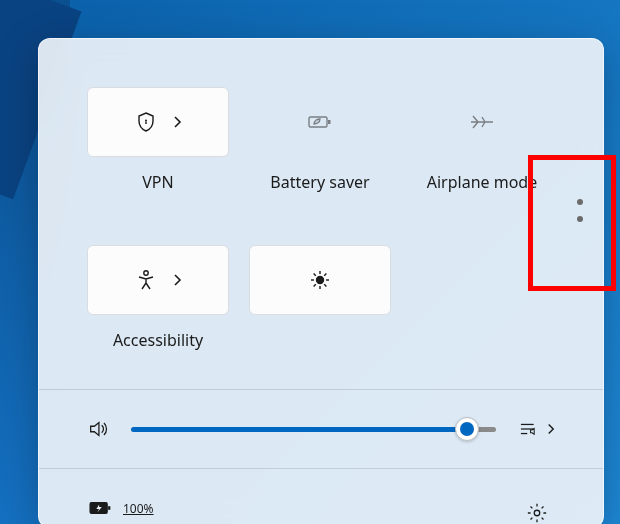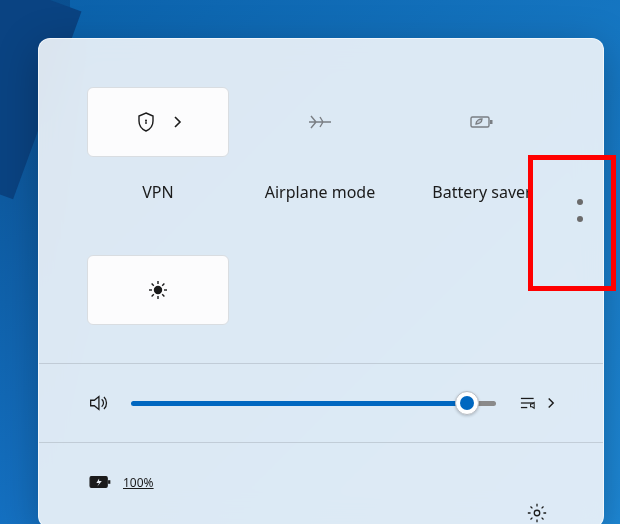--- a/index.html
+++ b/index.html
@@ -78,21 +78,21 @@
     display: flex;
     align-items: center;
     justify-content: center;
   }
   .tile .chev {
     margin-left: 14px;
     display: flex;
     align-items: center;
   }
   .tile-label {
-    margin-top: 24px;
+    margin-top: 14px;
     font-size: 16px;
     color: #1b1b1b;
     text-align: center;
     white-space: nowrap;
   }
   .row-gap {
     height: 28px;
   }
   .divider {
     height: 1px;
@@ -199,43 +199,59 @@
             <path d="M3 2 L8 7 L3 12"></path>
           </svg>
         </span>
       </div>
       <div class="tile-label">VPN</div>
     </div>
 
     <div class="tile-wrap">
       <div class="tile flat">
         <span class="icon">
-          <svg width="28" height="22" viewBox="0 0 28 22" fill="none" stroke="#7a7e83" stroke-width="1.4">
-            <path d="M3 11 H21 M21 11 L25 11 M10 11 L5 5 M10 11 L5 17 M17 11 L14 6 M17 11 L14 16"></path>
-          </svg>
-        </span>
-      </div>
-      <div class="tile-label">Airplane mode</div>
-    </div>
-
-    <div class="tile-wrap">
-      <div class="tile flat">
-        <span class="icon">
           <svg width="28" height="20" viewBox="0 0 28 20" fill="none" stroke="#7a7e83" stroke-width="1.4">
             <rect x="3" y="5" width="18" height="10" rx="1.5"></rect>
             <rect x="22" y="8" width="2.5" height="4" fill="#7a7e83" stroke="none"></rect>
             <path d="M8 12 C8 8 12 7 14 7 C14 11 10 12 8 12 Z" fill="#7a7e83" fill-opacity="0.3"></path>
           </svg>
         </span>
       </div>
       <div class="tile-label">Battery saver</div>
     </div>
 
+    <div class="tile-wrap">
+      <div class="tile flat">
+        <span class="icon">
+          <svg width="28" height="22" viewBox="0 0 28 22" fill="none" stroke="#7a7e83" stroke-width="1.4">
+            <path d="M3 11 H21 M21 11 L25 11 M10 11 L5 5 M10 11 L5 17 M17 11 L14 6 M17 11 L14 16"></path>
+          </svg>
+        </span>
+      </div>
+      <div class="tile-label">Airplane mode</div>
+    </div>
+
     <div class="row-gap" style="grid-column: 1 / -1"></div>
 
+    <div class="tile-wrap">
+      <div class="tile light">
+        <span class="icon">
+          <svg width="24" height="24" viewBox="0 0 24 24" fill="none" stroke="#1b1b1b" stroke-width="1.4">
+            <circle cx="12" cy="5" r="2.2"></circle>
+            <path d="M5 9 L12 11 L19 9 M12 11 V15 M12 15 L8 21 M12 15 L16 21"></path>
+          </svg>
+        </span>
+        <span class="chev">
+          <svg width="10" height="14" viewBox="0 0 10 14" fill="none" stroke="#1b1b1b" stroke-width="1.6">
+            <path d="M3 2 L8 7 L3 12"></path>
+          </svg>
+        </span>
+      </div>
+      <div class="tile-label">Accessibility</div>
+    </div>
 
     <div class="tile-wrap">
       <div class="tile light">
         <span class="icon">
           <svg width="24" height="24" viewBox="0 0 24 24" fill="none" stroke="#1b1b1b" stroke-width="1.4">
             <circle cx="12" cy="12" r="3.5" fill="#1b1b1b"></circle>
             <g>
               <line x1="12" y1="3" x2="12" y2="6"></line>
               <line x1="12" y1="18" x2="12" y2="21"></line>
               <line x1="3" y1="12" x2="6" y2="12"></line>

